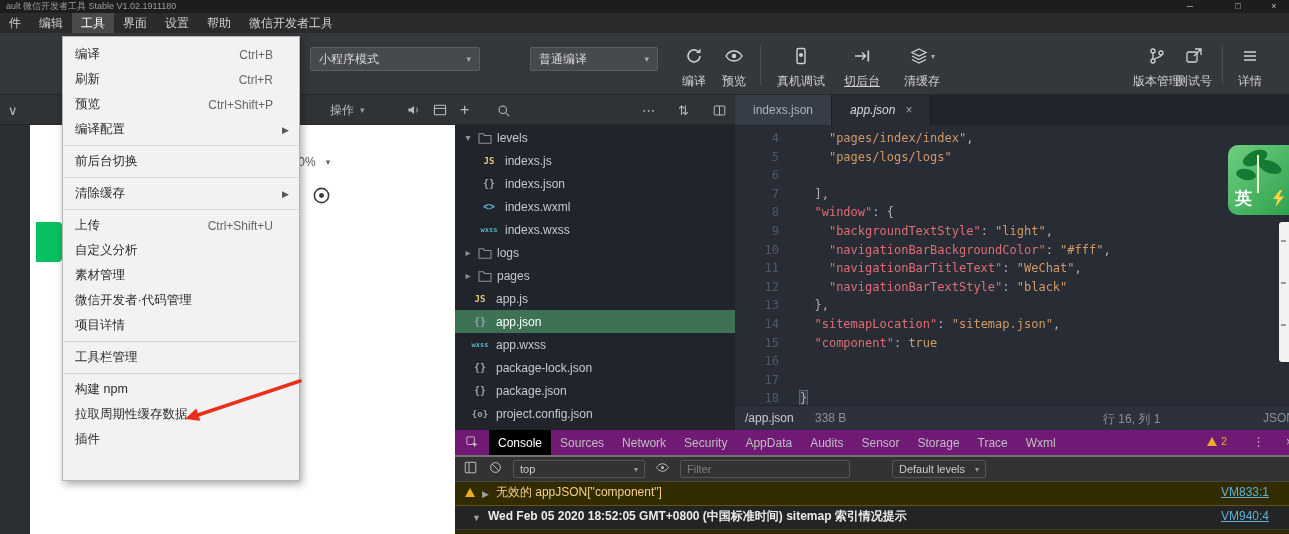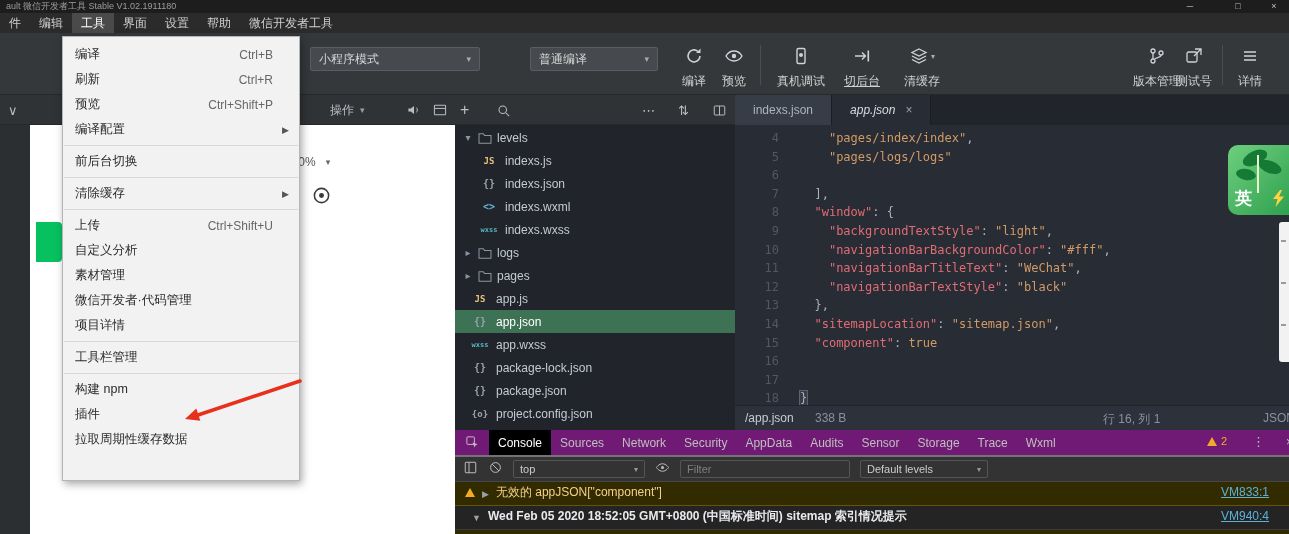--- a/index.html
+++ b/index.html
@@ -473,21 +473,21 @@
         <span>top</span>
         <span class="chev">▾</span>
       </span>
       <span>
         <svg width="15" height="15" viewBox="0 0 20 20">
             <path d="M2 10s3-5 8-5 8 5 8 5-3 5-8 5-8-5-8-5z" fill="none" stroke="#bfbfbf" stroke-width="1.3"></path>
             <circle cx="10" cy="10" r="2" fill="#bfbfbf"></circle>
           </svg>
       </span>
       <input class="cfilter" placeholder="Filter" style="">
-      <span class="csel" style="width:128px;">
+      <span class="csel" style="width:94px;margin-left:32px;">
         <span>Default levels</span>
         <span class="chev">▾</span>
       </span>
     </div>
 
     <div class="cmsgs">
         <div class="cmsg warning">
           <span class="warn-tri"></span>
           <span class="expander">▶</span>
           <span class="cmsg-text">无效的 appJSON["component"]</span>
@@ -549,24 +549,24 @@
       </div>
       <div class="menu-divider"></div>
       <div class="menu-item">
         <span class="mi-label">工具栏管理</span>
       </div>
       <div class="menu-divider"></div>
       <div class="menu-item">
         <span class="mi-label">构建 npm</span>
       </div>
       <div class="menu-item">
+        <span class="mi-label">拉取周期性缓存数据</span>
+      </div>
+      <div class="menu-item">
         <span class="mi-label">插件</span>
-      </div>
-      <div class="menu-item">
-        <span class="mi-label">拉取周期性缓存数据</span>
       </div>
     </div>
 
   <svg class="abs red-arrow" width="170" height="70" viewBox="0 0 170 70">
     <path d="M150 16 L48 50" stroke="#e8301c" stroke-width="3.5" stroke-linecap="round" fill="none"></path>
     <polygon points="35,54 46.3,43.4 50.3,55.8" fill="#e8301c"></polygon>
   </svg>
 
   <div class="abs plant-widget">
     <span class="leaf" style="left:14px; top:6px; width:26px; height:14px; transform:rotate(-25deg);"></span>

